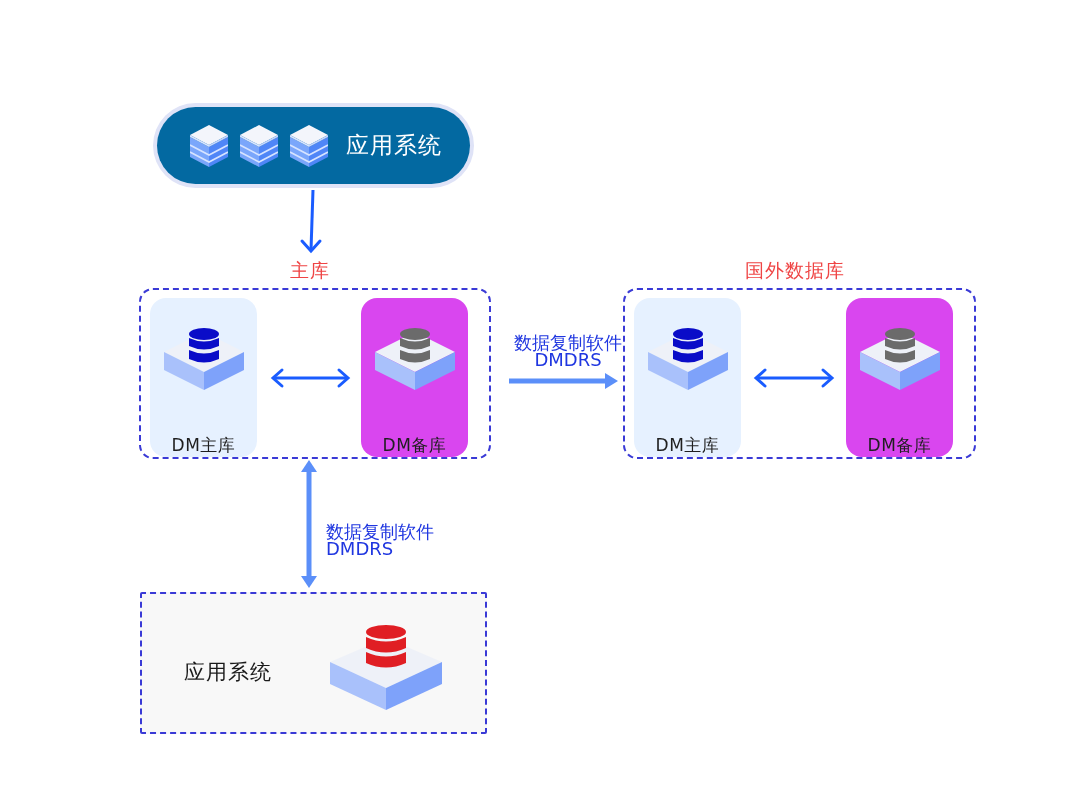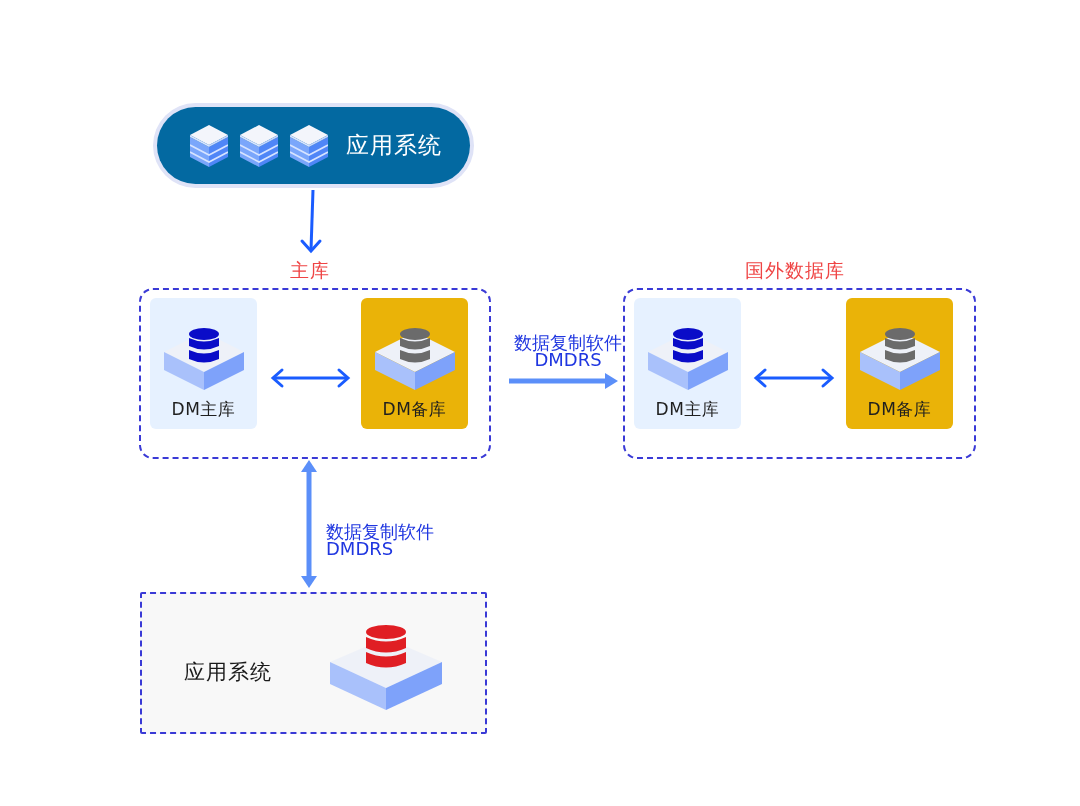--- a/index.html
+++ b/index.html
@@ -32,25 +32,25 @@
     
     .group-box {
       position: absolute;
       border: 2px dashed #3a3ad6;
       border-radius: 14px;
     }
     .group-box.square { border-radius: 2px; background: #f8f8f8; }
 
     
     .node {
-      position: absolute; width: 107px; height: 131px; border-radius: 6px;
-      display: flex; flex-direction: column; align-items: center;
+      position: absolute; width: 107px; height: 159px; border-radius: 16px;
+      display: flex; flex-direction: column; align-items: center; justify-content: space-between;
     }
     .node.primary { background: #e6f1ff; }
-    .node.standby { background: #eab308; }
+    .node.standby { background: #d946ef; }
     .node .db-icon { width: 80px; height: 66px; margin-top: 28px; }
     .node .node-label {
       margin-top: 6px; font-size: 17px; color: #1f1f1f; letter-spacing: 0.5px;
     }
 
     
     .edge-label {
       position: absolute; font-size: 18px; color: #1f36e0; line-height: 17px;
       text-align: center;
     }

